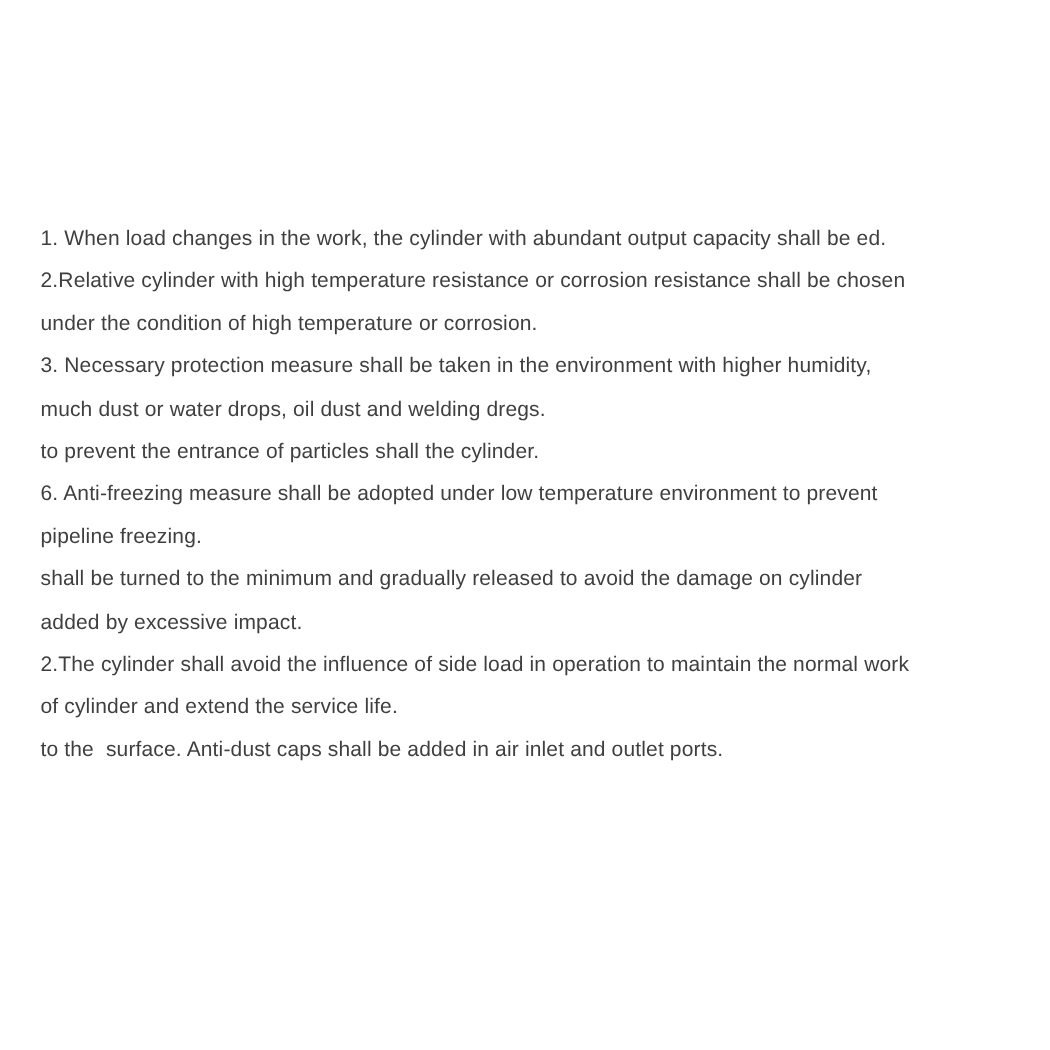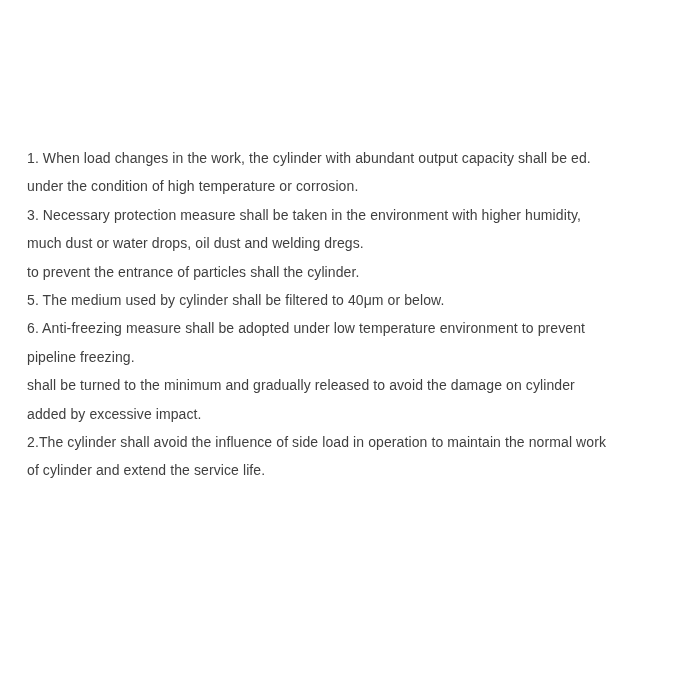--- a/index.html
+++ b/index.html
@@ -36,25 +36,26 @@
     white-space: pre;      
     font-weight: 400;
   }
 </style>
 </head>
 <body style="background: rgb(255, 255, 255);">
 
 <div class="page">
   <div class="text-block" id="text-block" style="color: rgb(63, 63, 63);">
       <div class="text-line">1. When load changes in the work, the cylinder with abundant output capacity shall be ed.</div>
+      <div class="text-line">2.Relative cylinder with high temperature resistance or corrosion resistance shall be chosen</div>
       <div class="text-line">under the condition of high temperature or corrosion.</div>
       <div class="text-line">3. Necessary protection measure shall be taken in the environment with higher humidity,</div>
       <div class="text-line">much dust or water drops, oil dust and welding dregs.</div>
       <div class="text-line">to prevent the entrance of particles shall the cylinder.</div>
-      <div class="text-line">5. The medium used by cylinder shall be filtered to 40μm or below.</div>
       <div class="text-line">6. Anti-freezing measure shall be adopted under low temperature environment to prevent</div>
       <div class="text-line">pipeline freezing.</div>
       <div class="text-line">shall be turned to the minimum and gradually released to avoid the damage on cylinder</div>
       <div class="text-line">added by excessive impact.</div>
       <div class="text-line">2.The cylinder shall avoid the influence of side load in operation to maintain the normal work</div>
       <div class="text-line">of cylinder and extend the service life.</div>
+      <div class="text-line">to the  surface. Anti-dust caps shall be added in air inlet and outlet ports.</div>
     </div>
 </div>
 
 </body></html>

